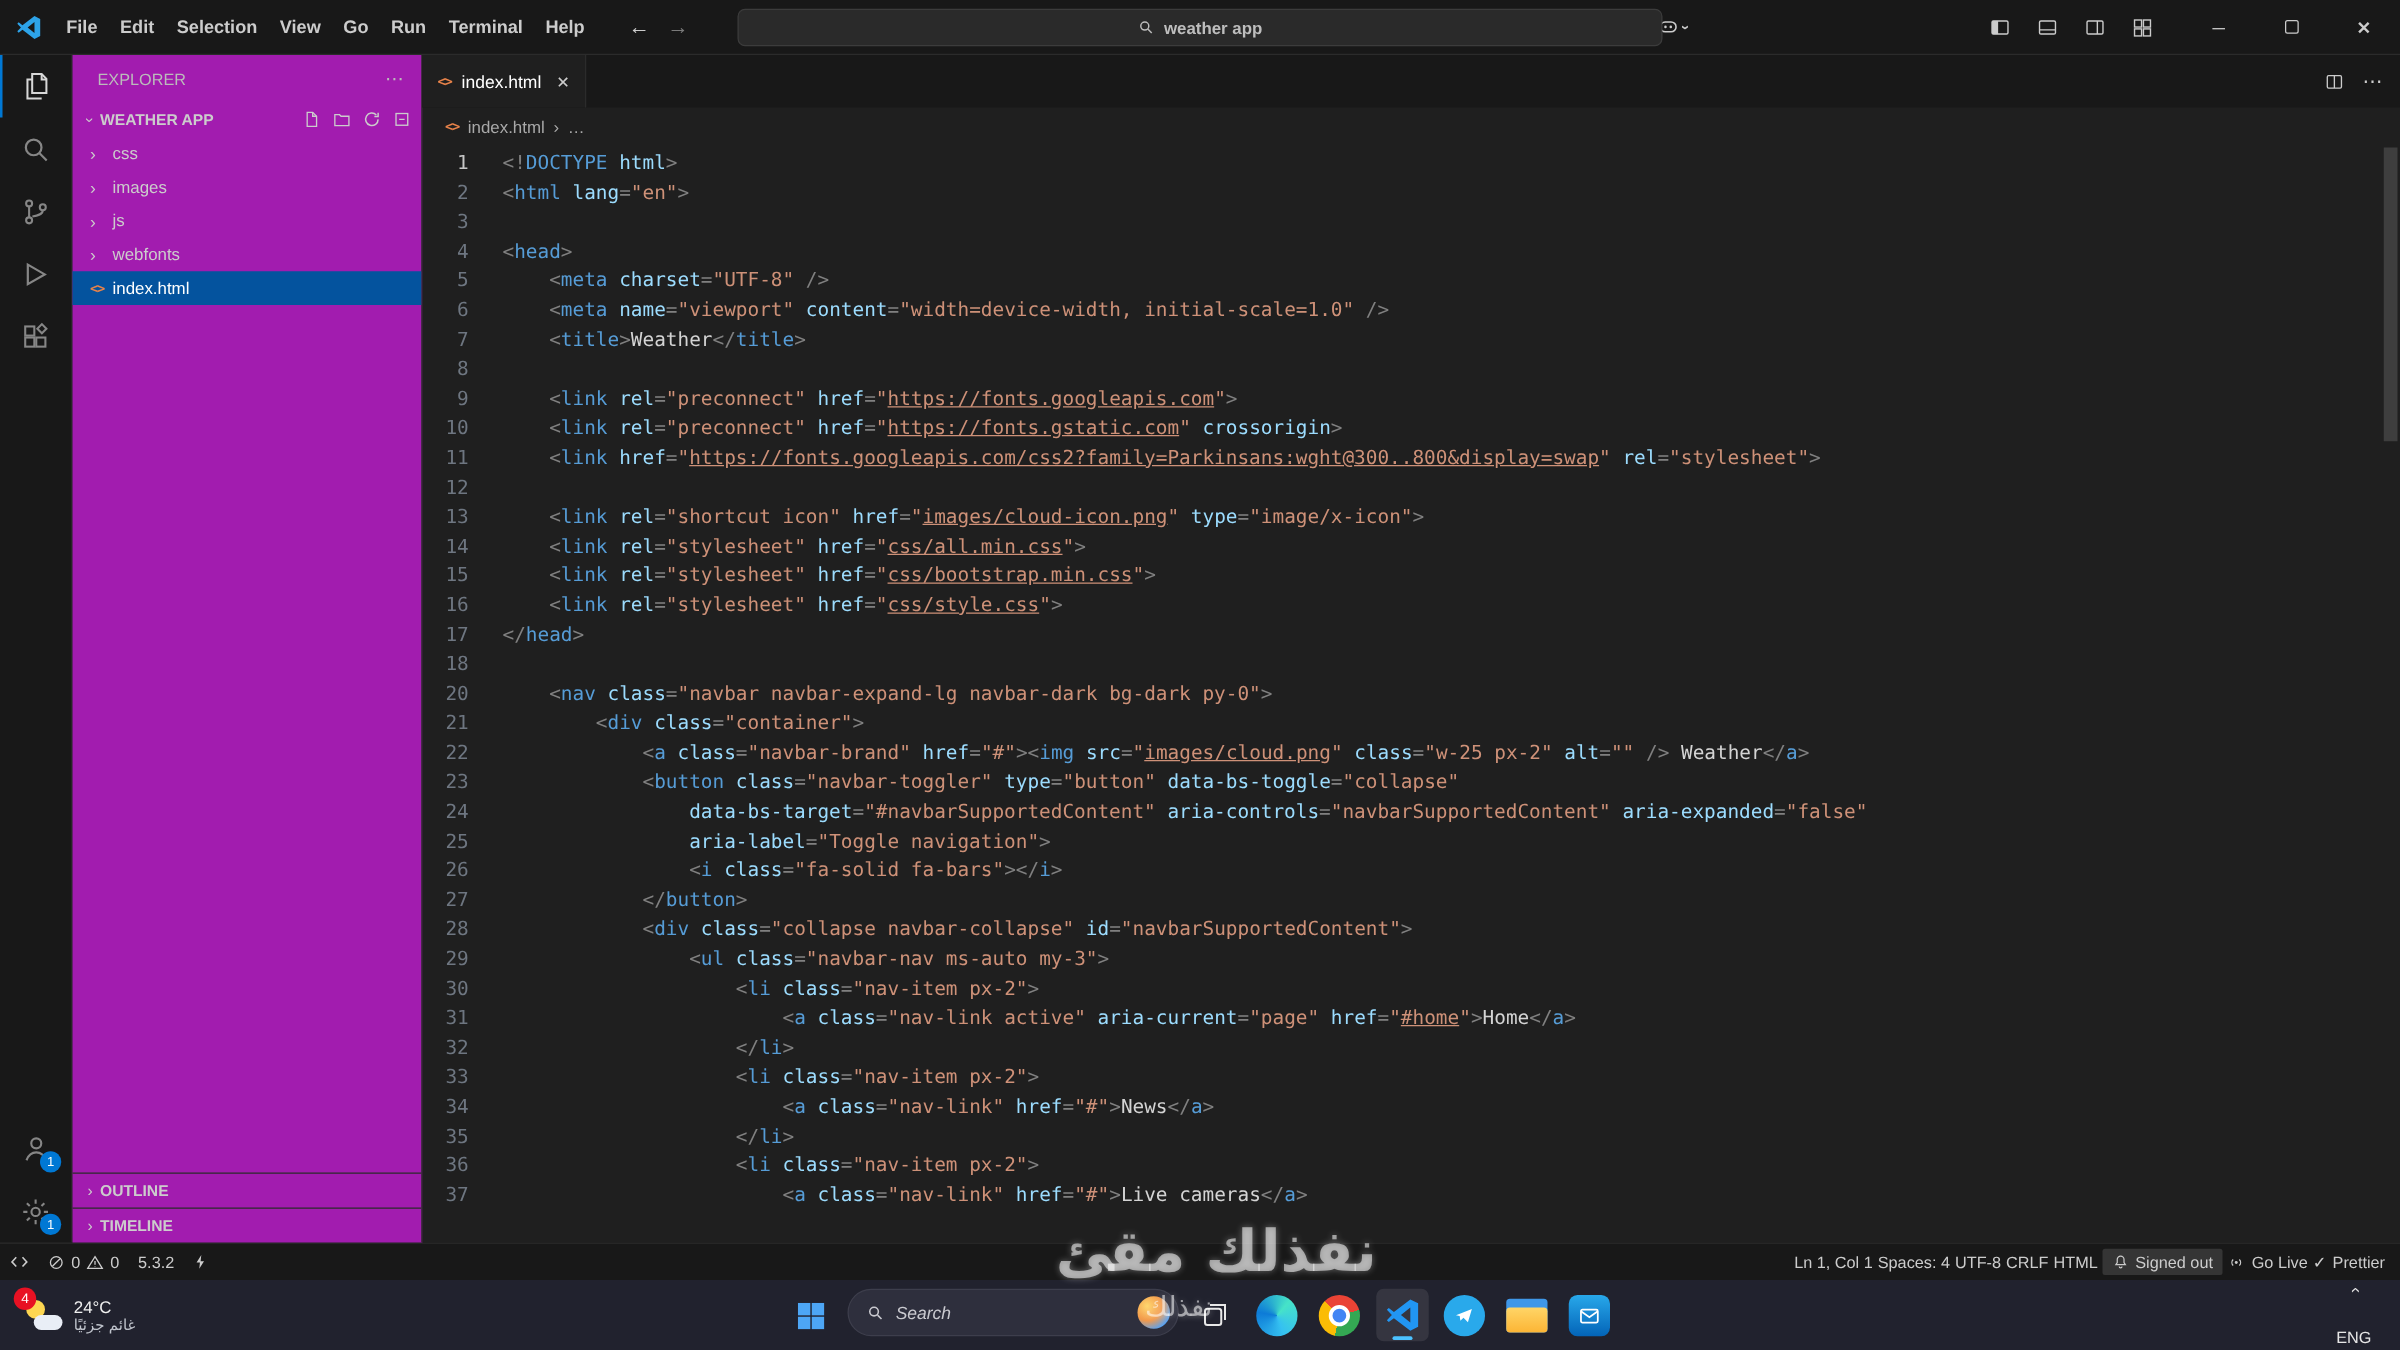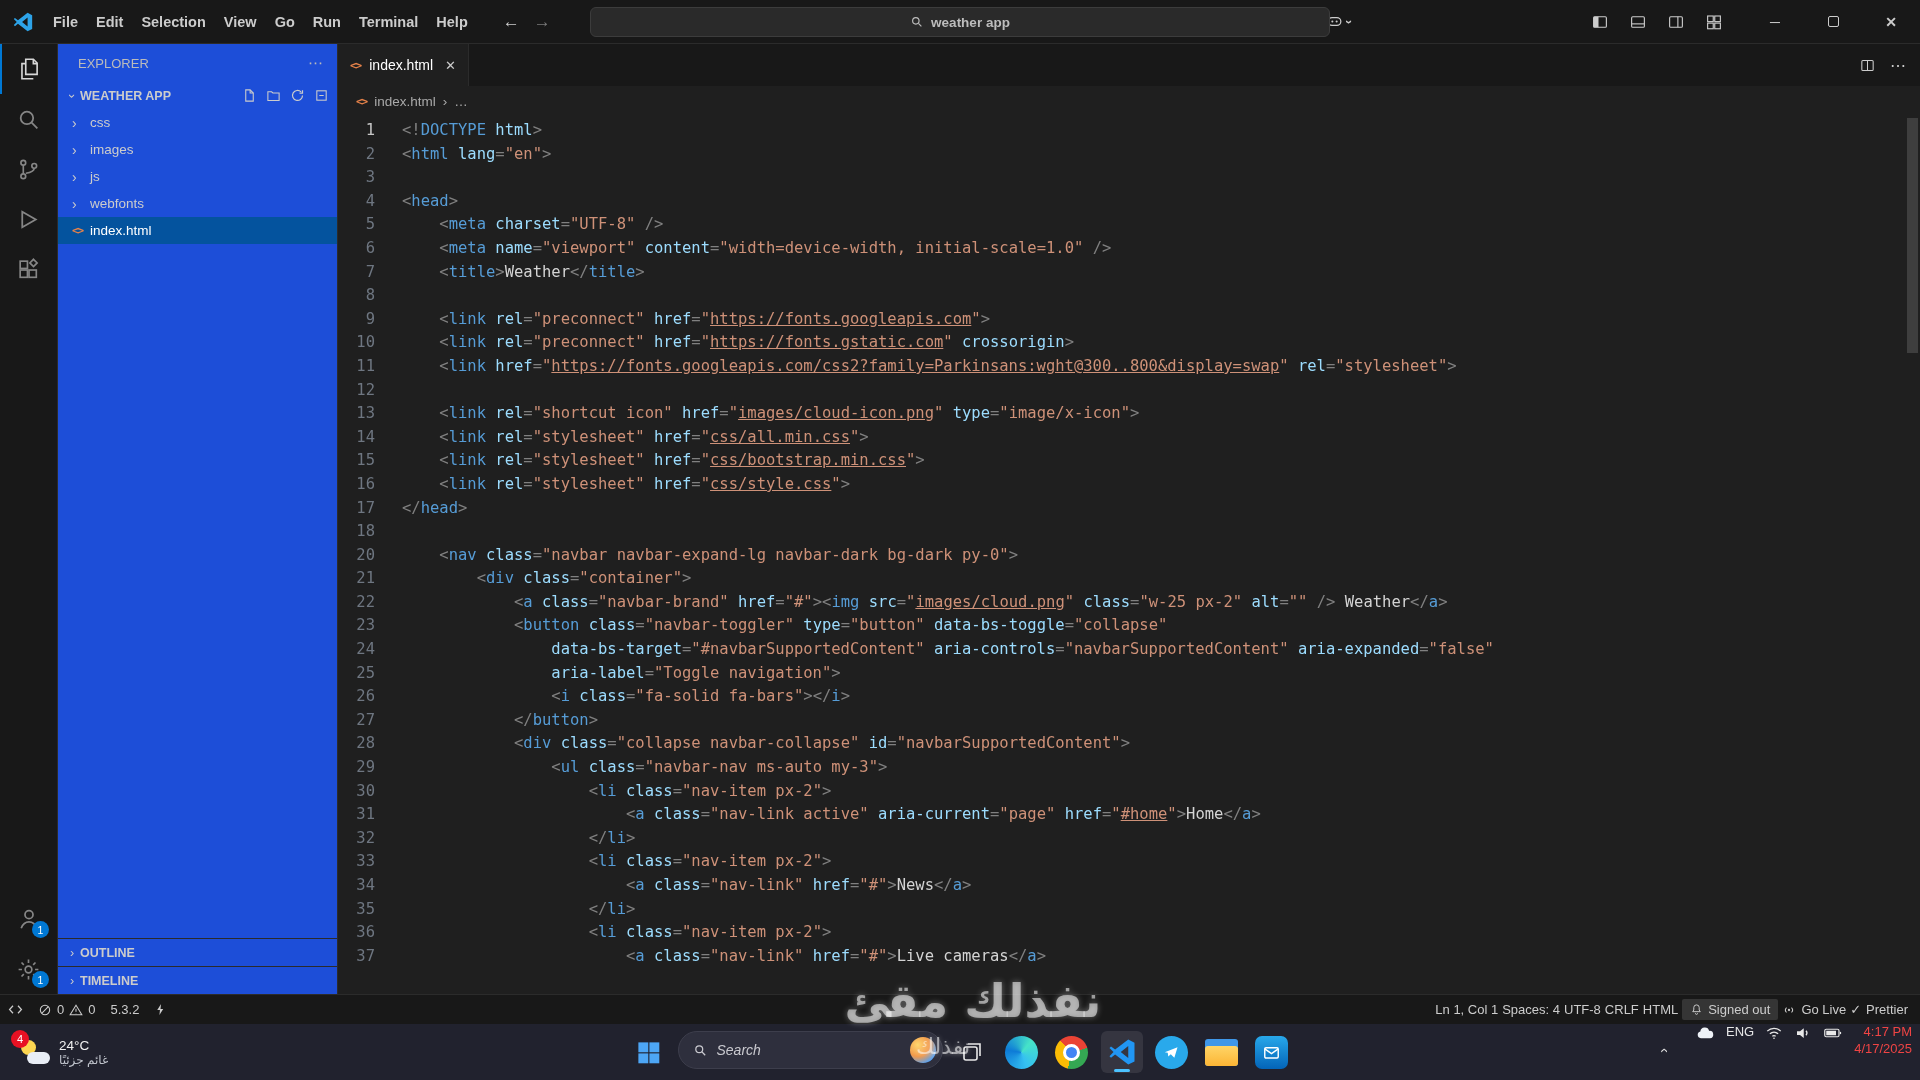--- a/index.html
+++ b/index.html
@@ -31,21 +31,21 @@
   
   .main { display:flex; flex:1 1 auto; min-height:0; }
 
   .activitybar { width:58px; background:#181818; border-right:1px solid #2b2b2b; display:flex; flex-direction:column; align-items:stretch; }
   .ab-item { position:relative; height:50px; display:flex; align-items:center; justify-content:center; color:#868686; }
   .ab-item.active { color:#d7d7d7; box-shadow: inset 2px 0 0 #0078d4; }
   .ab-bottom { margin-top:auto; }
   .badge { position:absolute; right:8px; bottom:6px; min-width:17px; height:17px; padding:0 3px; background:#0078d4; color:#fff;
            border-radius:9px; font-size:10.5px; display:flex; align-items:center; justify-content:center; }
 
-  .sidebar { width:280px; background:#1d4ed8; border-right:1px solid #2b2b2b; position:relative; font-size:13.5px; }
+  .sidebar { width:280px; background:#a21caf; border-right:1px solid #2b2b2b; position:relative; font-size:13.5px; }
   .sb-head { height:38px; display:flex; align-items:center; padding:0 14px 0 20px; font-size:13px; color:#bbbbbb; }
   .sb-head .more { margin-left:auto; font-size:15px; }
   .sb-section { height:27px; display:flex; align-items:center; padding:0 8px 0 6px; font-weight:bold; font-size:12.5px; color:#cccccc; }
   .sb-section .chev { width:16px; text-align:center; font-weight:normal; }
   .sb-actions { margin-left:auto; display:flex; gap:9px; align-items:center; color:#cccccc; }
   .tree-row { height:27px; display:flex; align-items:center; padding-left:14px; color:#cccccc; cursor:default; }
   .tree-row .chev { width:18px; color:#cccccc; font-size:14px; }
   .tree-row.selected { background:#04539e; color:#ffffff; }
   .file-ico { width:18px; font-family:"DejaVu Sans Mono",monospace; font-size:11px; font-weight:bold; color:#e8834a; letter-spacing:-1px; }
   .sb-panels { position:absolute; bottom:0; left:0; right:0; }
@@ -103,21 +103,21 @@
   .chrome-ico::after { content:""; position:absolute; inset:8px; border-radius:50%; background:#4285f4; border:3px solid #fff; }
   .edge-ico { width:33px; height:33px; border-radius:50%;
               background:conic-gradient(from 160deg, #35c1f1, #0d7bd7, #46e3c8, #35c1f1); }
   .tg-ico { width:33px; height:33px; border-radius:50%; background:#29a9eb; display:flex; align-items:center; justify-content:center; }
   .folder-ico { position:relative; width:33px; height:27px; }
   .folder-ico .back { position:absolute; inset:0; background:#3f97e8; border-radius:3px; }
   .folder-ico .front { position:absolute; left:0; right:0; bottom:0; height:20px; border-radius:3px;
                        background:linear-gradient(#ffd567,#fcb535); }
   .outlook-ico { width:33px; height:33px; border-radius:7px; background:linear-gradient(#28a8ea,#0364b8);
                  display:flex; align-items:center; justify-content:center; }
-  .tray { position:absolute; right:8px; top:0; height:53px; display:flex; gap:11px; color:#e6e6e6; }
+  .tray { position:absolute; right:8px; top:0; height:53px; display:flex; align-items:center; gap:11px; color:#e6e6e6;flex-direction:column; }
   .tray .lang { font-size:13px; }
   .tray-clock { text-align:right; font-size:13px; line-height:16.5px; color:#ef4444; }
 
   
   .watermark { position:absolute; left:828px; top:972px; width:290px; z-index:60; pointer-events:none;
                text-align:center; color:rgba(255,255,255,.55); filter:blur(.5px);
                font-family:"DejaVu Sans",sans-serif; }
   .wm1 { font-size:46px; font-weight:bold; line-height:58px; text-shadow:0 0 6px rgba(255,255,255,.35); }
   .wm2 { font-size:22px; line-height:34px; transform:translateX(-30px); text-shadow:0 0 5px rgba(255,255,255,.35); }
 

